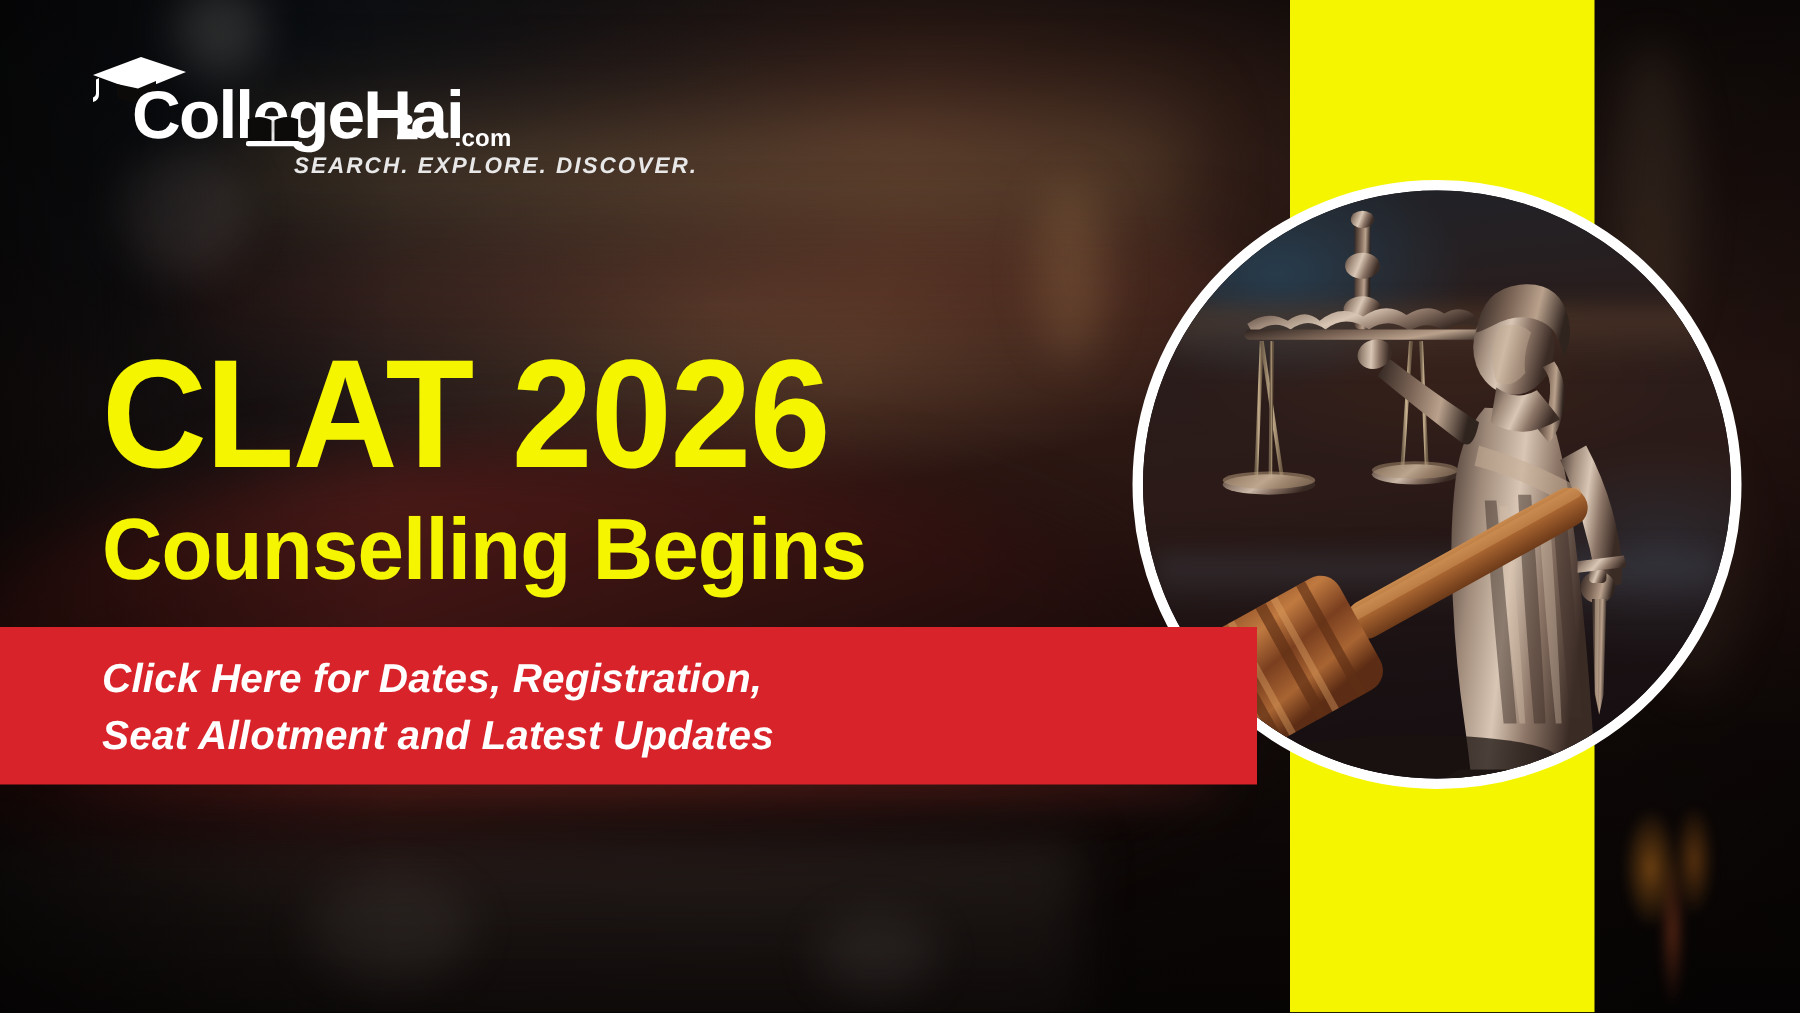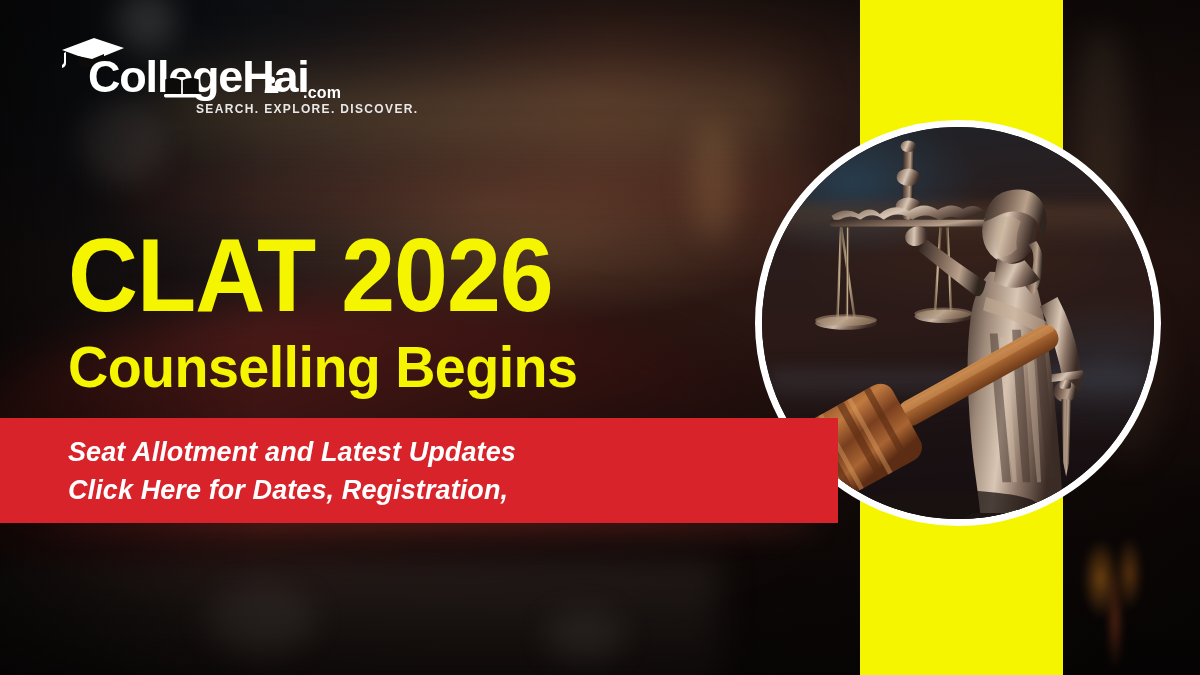--- a/index.html
+++ b/index.html
@@ -193,24 +193,25 @@
   .logo-com {
     position:absolute; left:245px; top:48px;
     color:#ffffff;
     font-size:16px;
     font-weight:bold;
     letter-spacing:.2px;
   }
   .logo-tag {
     position:absolute; left:138px; top:66px;
     color:#e8e8e8;
-    font-size:12px;
+    font-size:15px;
     font-weight:bold;
     letter-spacing:1.35px;
     white-space:nowrap;
+    font-style:italic;
   }
   .logo-book { position:absolute; left:106px; top:40px; width:36px; height:22px; }
   .logo-user { position:absolute; left:205px; top:38px; width:17px; height:19px; }
 </style>
 </head>
 <body>
 
 <div class="banner">
 
   <div class="bg">
@@ -375,22 +376,22 @@
       </svg>
     </div>
   </div>
 
   <div class="headline">
     <div class="title-main">CLAT 2026</div>
     <div class="title-sub">Counselling Begins</div>
   </div>
 
   <div class="red-band">
+    <div class="red-line">Click Here for Dates, Registration,</div>
     <div class="red-line">Seat Allotment and Latest Updates</div>
-    <div class="red-line">Click Here for Dates, Registration,</div>
   </div>
 
   <div class="logo">
     <svg class="logo-cap" viewBox="0 0 70 34">
       <path d="M4 14 L36 2 L66 12 L34 25 Z" fill="#ffffff"></path>
       <path d="M8 16 L8 27 q0 4 -4 5 l0 -3 q2 -1 2 -3 l0 -9 z" fill="#ffffff"></path>
       <path d="M20 20 L20 27 q0 5 13 5 q13 0 13 -5 L46 18 L34 23 Z" fill="#0d0a0a"></path>
     </svg>
 
     <div class="logo-text">

